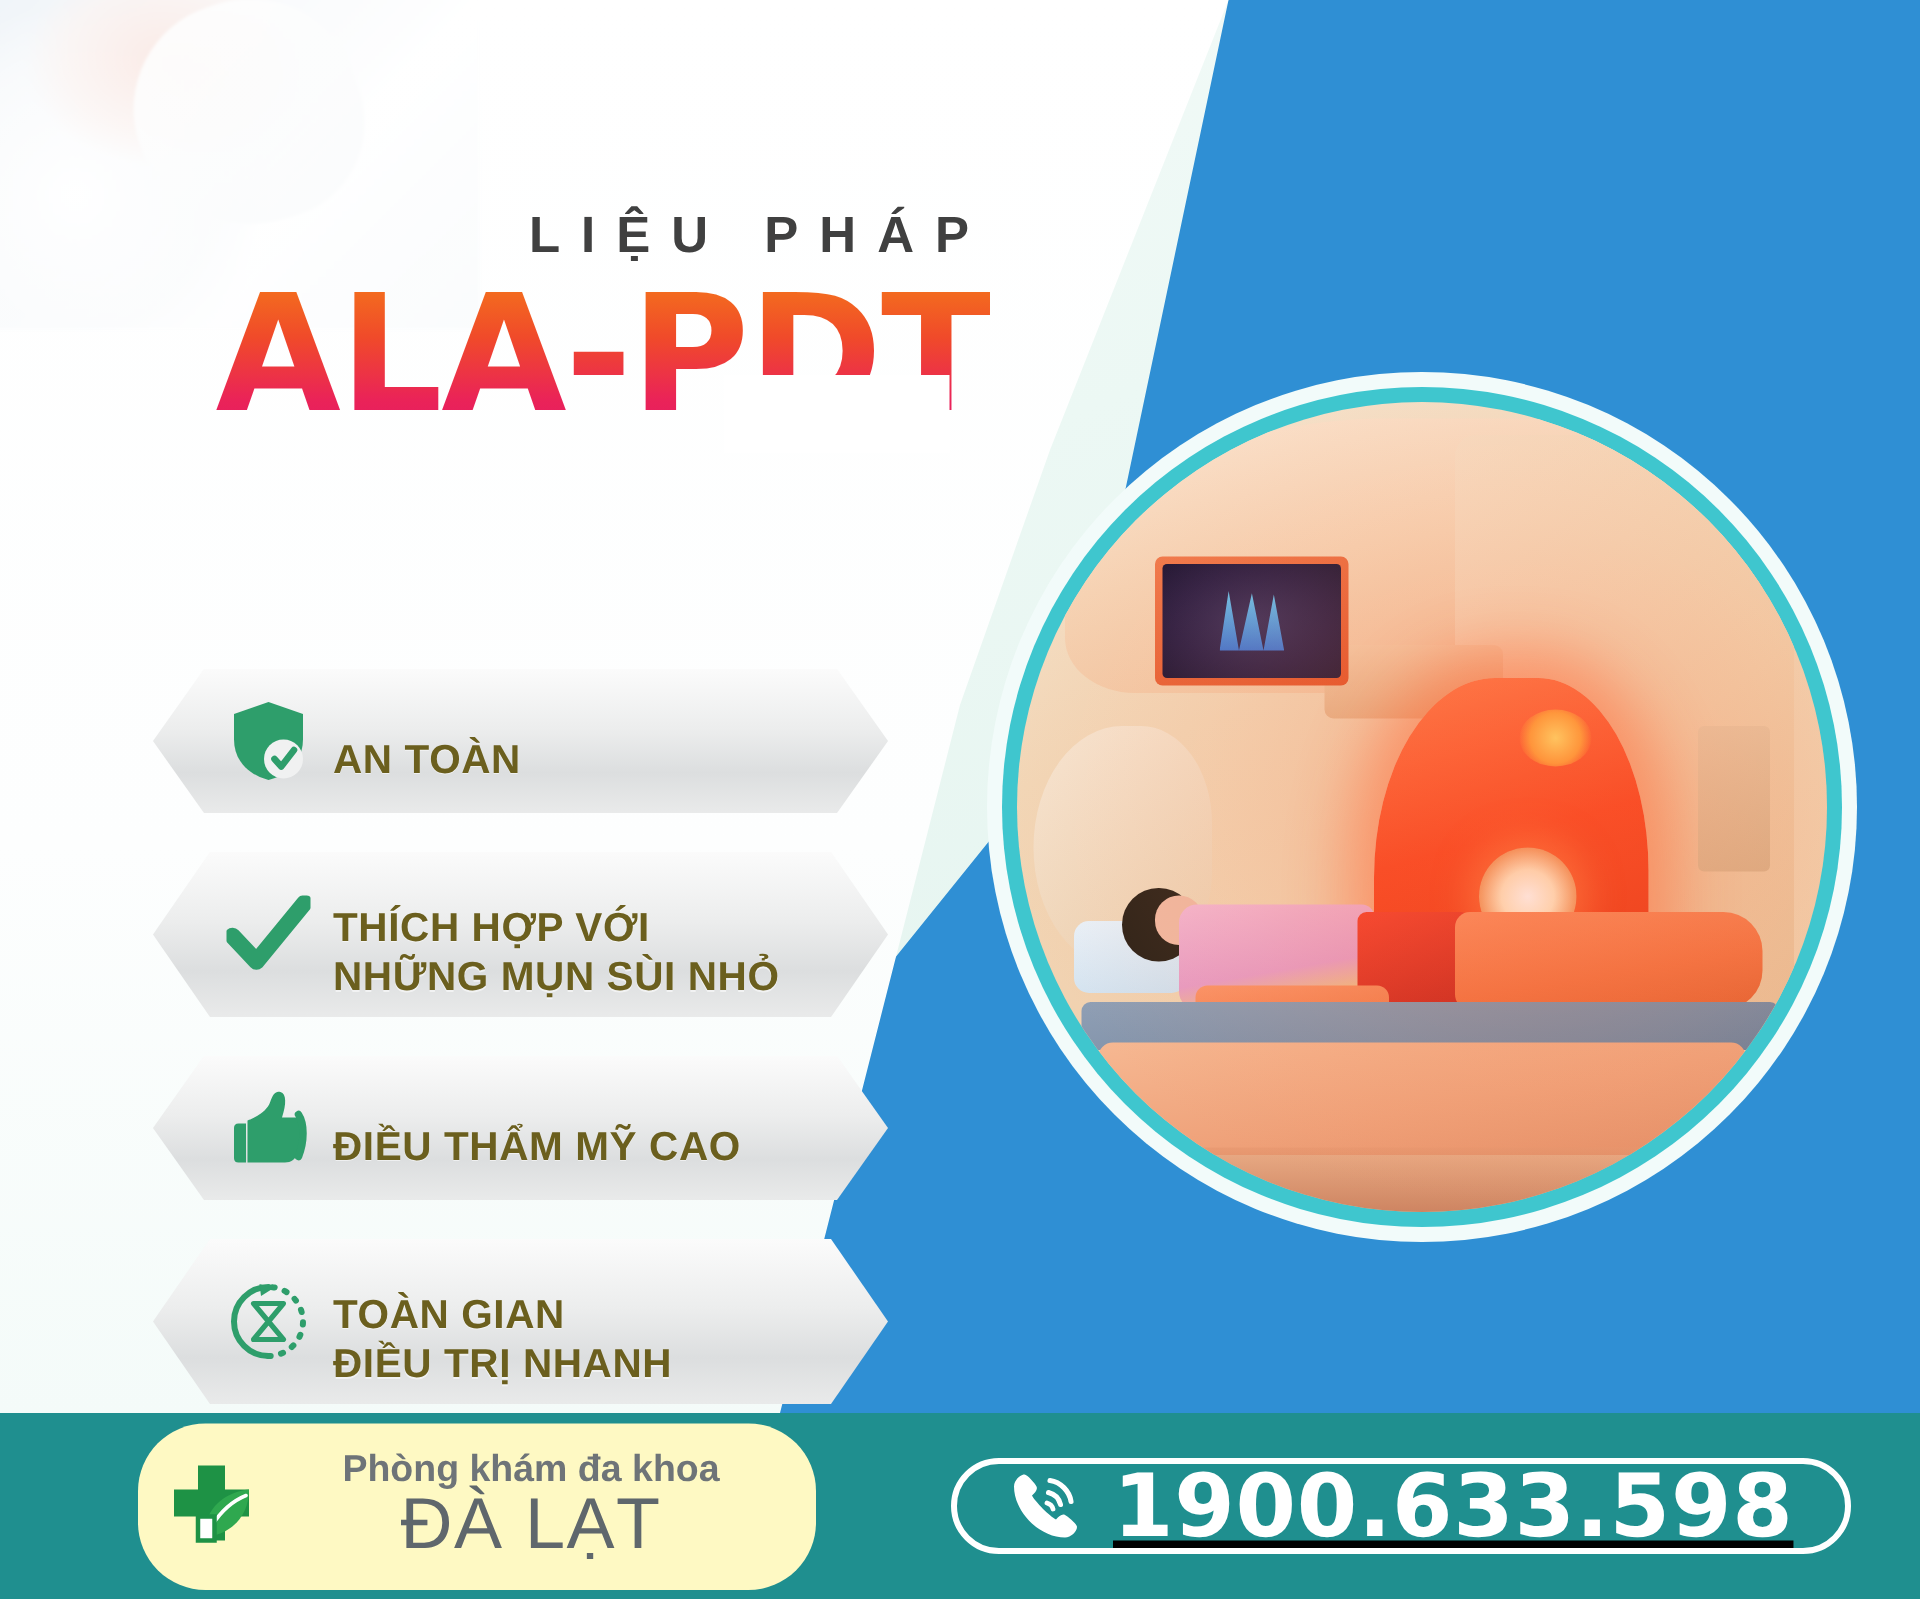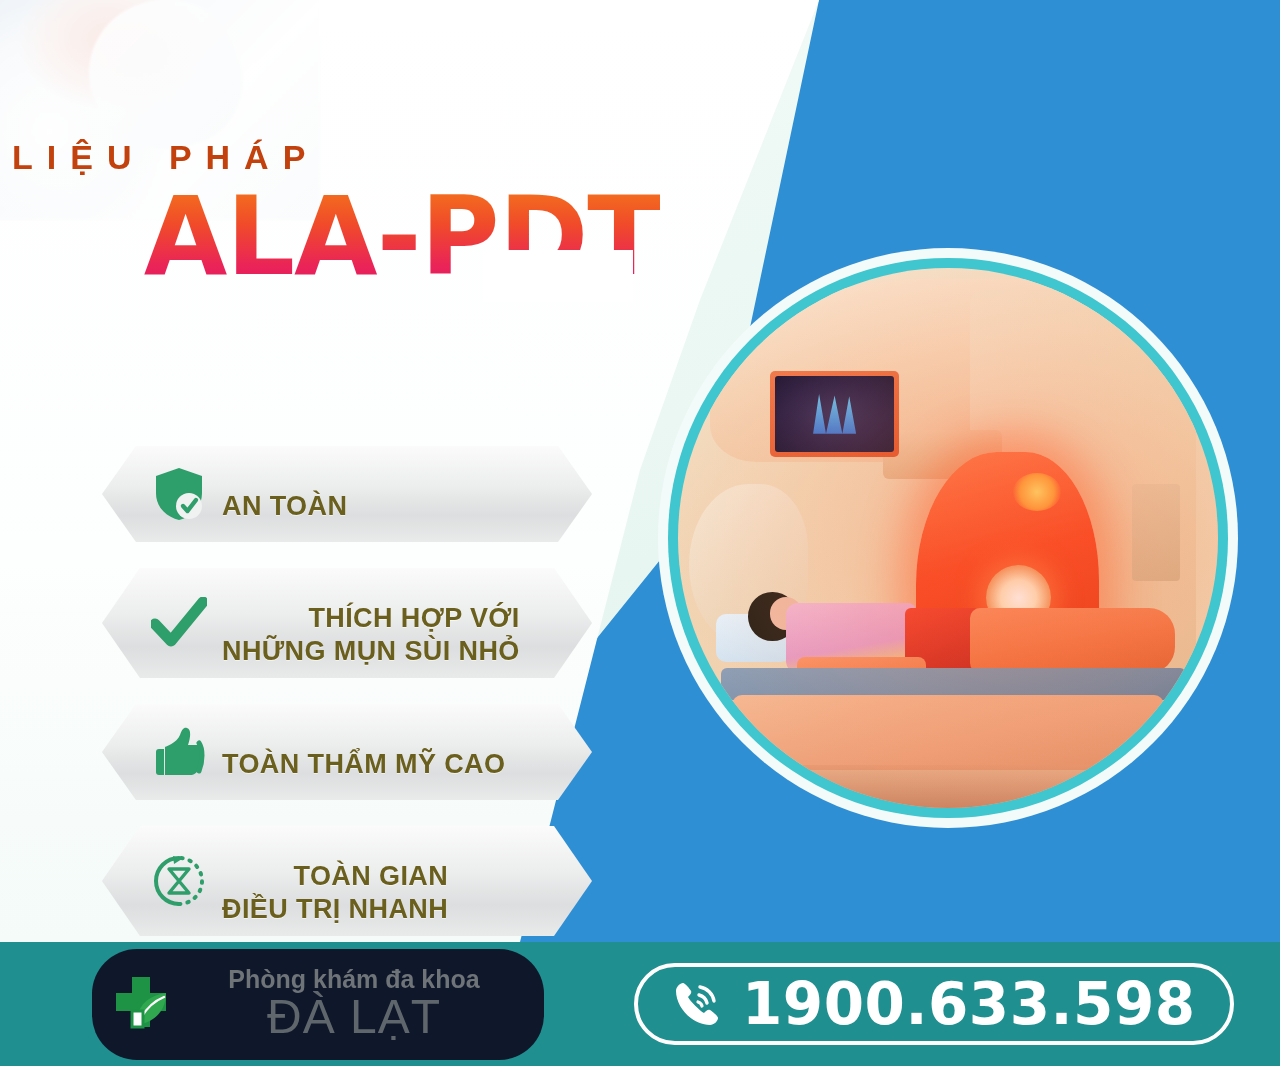--- a/index.html
+++ b/index.html
@@ -38,22 +38,22 @@
   .photo-doctor:after{
     content:"";position:absolute;left:100px;top:20px;width:150px;height:150px;
     border-radius:50% 50% 45% 55%;
     background:linear-gradient(150deg,rgba(255,255,255,.9),rgba(245,248,250,.75));
     transform:rotate(-18deg);
   }
 
   
   .heading{position:absolute;left:0;top:140px;width:660px;}
   .kicker{
-    font-size:34px;font-weight:700;letter-spacing:14px;color:#c2410c;
-    text-align:left;padding-left:12px;line-height:1;
+    font-size:34px;font-weight:700;letter-spacing:14px;color:#404040;
+    text-align:right;padding-left:12px;line-height:1;
   }
   .brand{
     margin-top:12px;text-align:right;font-size:108px;font-weight:800;line-height:.95;
     letter-spacing:-1px;padding-left:6px;
     background:linear-gradient(180deg,#F4731C 0%,#F04A2A 38%,#EA2358 78%,#E51B62 100%);
     -webkit-background-clip:text;background-clip:text;color:transparent;
     font-family:"DejaVu Sans","Liberation Sans",sans-serif;
   }
   .white-block{
     position:absolute;left:483px;top:250px;width:150px;height:52px;background:#ffffff;
@@ -61,21 +61,21 @@
 
   
   .features{position:absolute;left:102px;top:446px;width:490px;}
   .feature{
     position:relative;height:96px;margin-bottom:26px;
     display:flex;align-items:center;
     background:linear-gradient(180deg,#fbfbfb 0%,#eceded 42%,#dcdedf 72%,#e9eaea 100%);
     clip-path:polygon(34px 0px, 456px 0px, 490px 48px, 456px 96px, 34px 96px, 0px 48px);
     filter:drop-shadow(0 3px 3px rgba(90,110,105,.22));
   }
-  .feature.tall{height:110px;text-align:right;}
+  .feature.tall{height:110px;}
   .feature.tall{clip-path:polygon(38px 0px,452px 0px,490px 55px,452px 110px,38px 110px,0px 55px);}
   .f-icon{width:86px;min-width:86px;display:flex;align-items:center;justify-content:center;margin-left:34px;}
   .f-icon svg{display:block;}
   .f-text{
     color:#6B5F1E;font-weight:800;font-size:27px;line-height:1.22;
     letter-spacing:.4px;text-shadow:0 1px 0 rgba(255,255,255,.55);margin-top:24px;
   }
   .f-text .l2{display:block;}
 
   
@@ -135,30 +135,30 @@
   .warm-overlay{position:absolute;inset:0;background:
     radial-gradient(ellipse at 62% 48%, rgba(255,110,60,.30) 0%, rgba(255,140,90,.12) 45%, rgba(255,255,255,0) 72%);
     pointer-events:none;}
 
   
   .footer{
     position:absolute;left:0;bottom:0;width:1280px;height:124px;background:#1F8F8F;
     display:flex;align-items:center;
   }
   .logo-pill{
-    margin-left:92px;width:452px;height:111px;background:#0f172a;border-radius:45px;
+    margin-left:92px;width:452px;height:111px;background:#fef9c3;border-radius:45px;
     display:flex;align-items:center;justify-content:flex-end;
   }
   .logo-mark{width:98px;min-width:98px;display:flex;align-items:center;justify-content:center;}
   .logo-text{display:flex;flex-direction:column;align-items:center;justify-content:center;flex:1;padding-right:26px;}
   .logo-line1{font-size:25px;font-weight:700;color:#6E7478;line-height:1.05;}
   .logo-line2{font-size:48px;font-weight:400;color:#5F676C;line-height:1.02;letter-spacing:1px;}
   .phone-pill{
-    margin-left:90px;height:82px;border:4px solid #ffffff;border-radius:45px;
-    display:flex;align-items:center;padding:0 34px 0 28px;box-sizing:border-box;
+    margin-left:90px;height:64px;border:4px solid #ffffff;border-radius:45px;
+    display:flex;align-items:center;padding:0 34px 0 28px;box-sizing:border-box;text-decoration:underline;
   }
   .phone-icon{width:62px;min-width:62px;display:flex;align-items:center;justify-content:center;}
   .phone-num{
     color:#ffffff;font-size:58px;font-weight:800;letter-spacing:.5px;line-height:1;
     margin-left:14px;font-family:"DejaVu Sans","Liberation Sans",sans-serif;
   }
 </style>
 </head>
 <body>
 
@@ -204,21 +204,21 @@
 
     <div class="feature">
       <div class="f-icon">
         <svg width="52" height="54" viewBox="0 0 52 54" aria-hidden="true">
           <path d="M12 22 C12 22 24 18 27 10 C29 4 31 2 34 3 C38 4 38 11 35 20 L44 20 C48 20 50 23 49 27 L45 44 C44 48 41 50 37 50 L12 50 Z" fill="#2E9E6B"></path>
           <path d="M6 24 H11 V50 H6 C4 50 3 49 3 47 V27 C3 25 4 24 6 24 Z" fill="#2E9E6B"></path>
           <path d="M46 18 C50 24 50 36 46 46" stroke="#2E9E6B" stroke-width="5" fill="none" stroke-linecap="round"></path>
         </svg>
       </div>
       <div class="f-text">
-        <span>TOÀN THẨM MỸ CAO</span>
+        <span>ĐIỀU THẨM MỸ CAO</span>
       </div>
     </div>
 
     <div class="feature tall">
       <div class="f-icon">
         <svg width="58" height="58" viewBox="0 0 58 58" aria-hidden="true">
           <path d="M29 6 A23 23 0 1 0 29 52" stroke="#2E9E6B" stroke-width="4" fill="none" stroke-linecap="round"></path>
           <path d="M29 52 A23 23 0 0 0 29 6" stroke="#2E9E6B" stroke-width="4" fill="none" stroke-linecap="round" stroke-dasharray="1.5 7"></path>
           <path d="M23 4 L32 7 L24 12" fill="#2E9E6B"></path>
           <path d="M19 17 H39 L29 29 L39 41 H19 L29 29 Z" stroke="#2E9E6B" stroke-width="3.4" fill="none" stroke-linejoin="round"></path>

